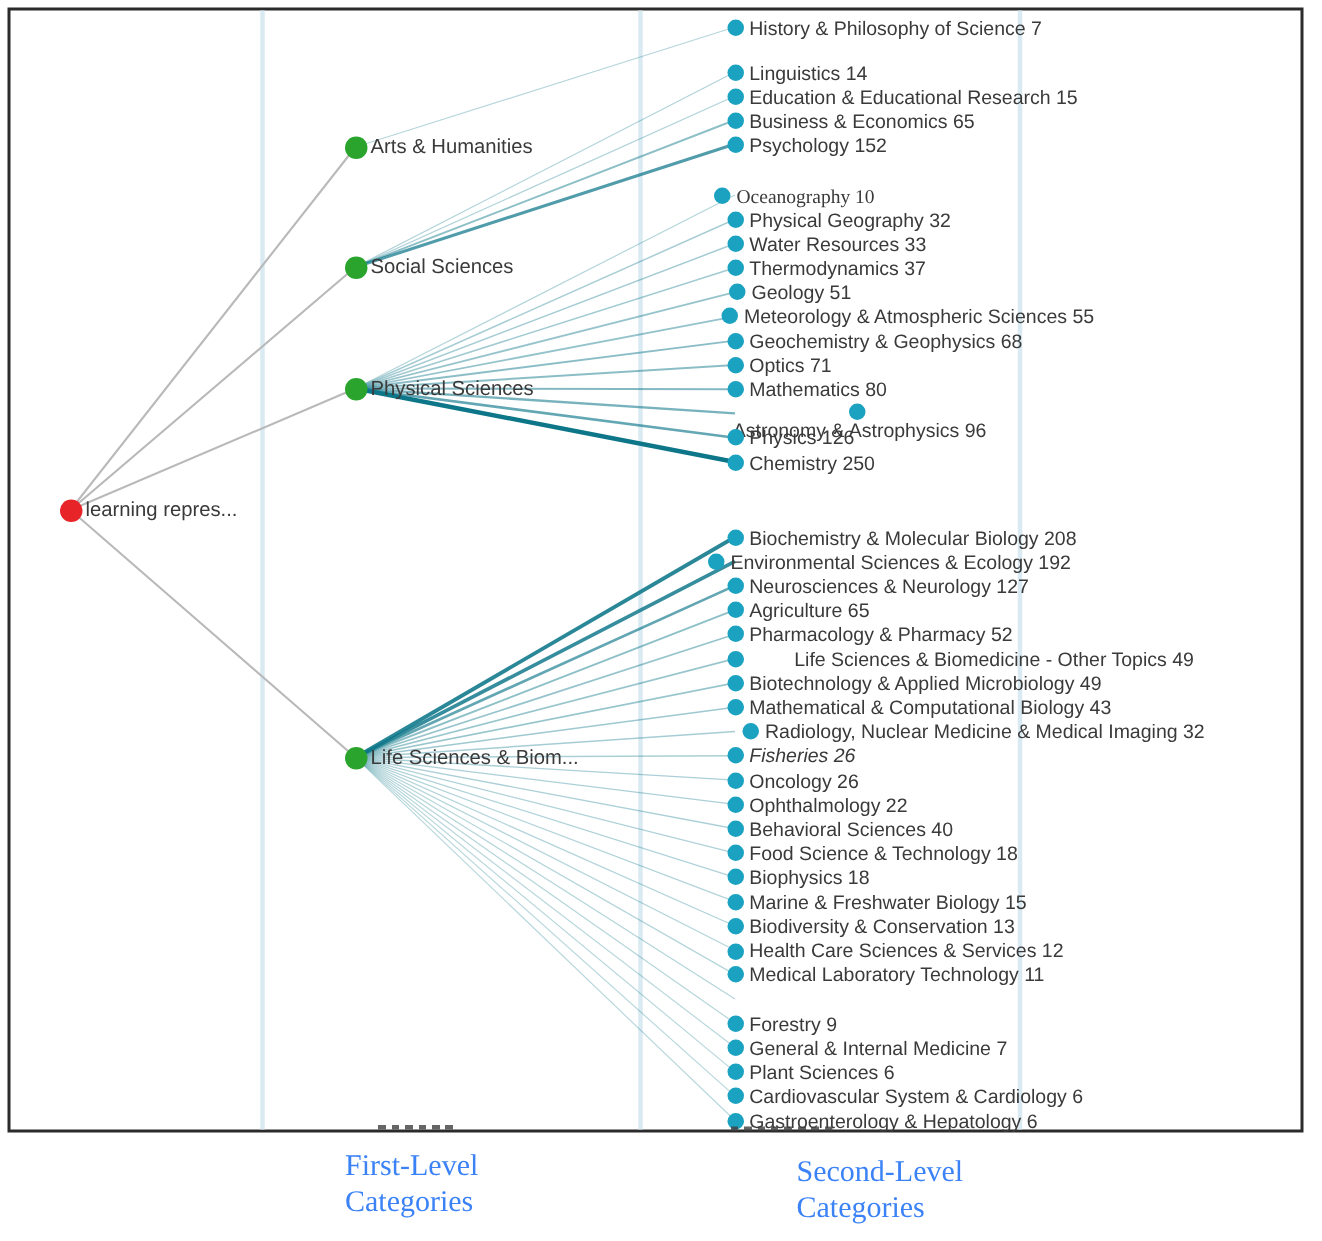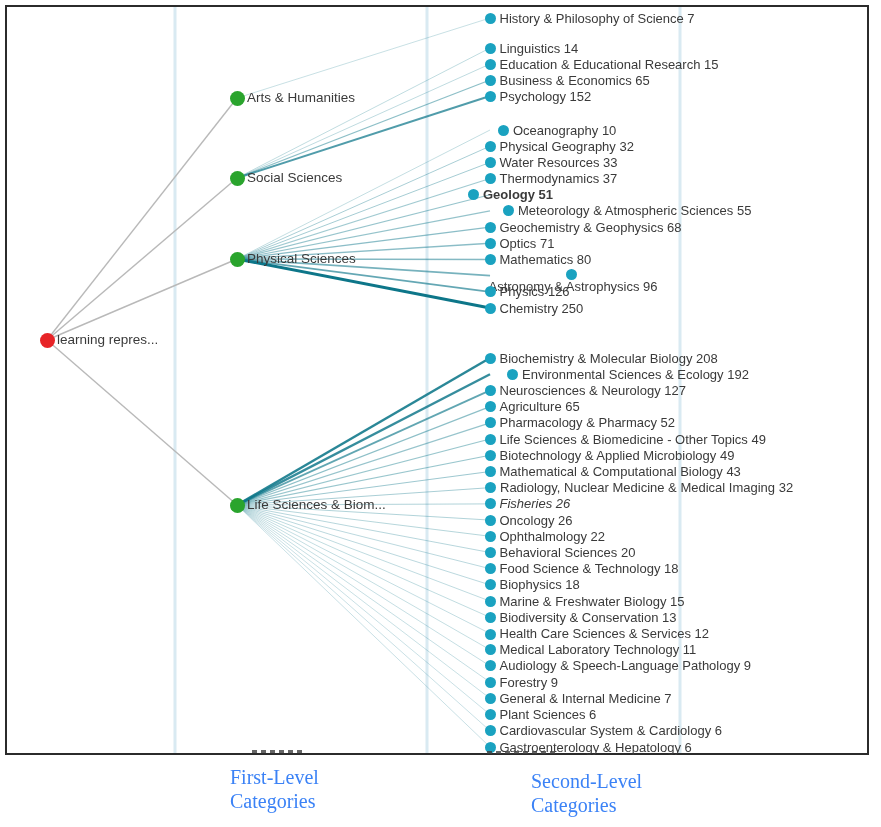--- a/index.html
+++ b/index.html
@@ -137,41 +137,41 @@
       <span class="leaf-label">Education &amp; Educational Research 15</span>
     </div>
     <div class="leaf" style="left: 484.5px; top: 73.5px;">
       <span class="leaf-dot"></span>
       <span class="leaf-label">Business &amp; Economics 65</span>
     </div>
     <div class="leaf" style="left: 484.5px; top: 89.5px;">
       <span class="leaf-dot"></span>
       <span class="leaf-label">Psychology 152</span>
     </div>
-    <div class="leaf" style="left: 498px; top: 123.5px;">
+    <div class="leaf" style="left: 476px; top: 123.5px; font-family: Liberation Serif, serif;">
       <span class="leaf-dot"></span>
       <span class="leaf-label">Oceanography 10</span>
     </div>
     <div class="leaf" style="left: 484.5px; top: 139.682px;">
       <span class="leaf-dot"></span>
       <span class="leaf-label">Physical Geography 32</span>
     </div>
     <div class="leaf" style="left: 484.5px; top: 155.864px;">
       <span class="leaf-dot"></span>
       <span class="leaf-label">Water Resources 33</span>
     </div>
     <div class="leaf" style="left: 484.5px; top: 172.045px;">
       <span class="leaf-dot"></span>
       <span class="leaf-label">Thermodynamics 37</span>
     </div>
-    <div class="leaf" style="left: 468px; top: 188.227px; font-weight: bold;">
+    <div class="leaf" style="left: 486px; top: 188.227px;">
       <span class="leaf-dot"></span>
       <span class="leaf-label">Geology 51</span>
     </div>
-    <div class="leaf" style="left: 503px; top: 204.409px;">
+    <div class="leaf" style="left: 481px; top: 204.409px;">
       <span class="leaf-dot"></span>
       <span class="leaf-label">Meteorology &amp; Atmospheric Sciences 55</span>
     </div>
     <div class="leaf" style="left: 484.5px; top: 220.591px;">
       <span class="leaf-dot"></span>
       <span class="leaf-label">Geochemistry &amp; Geophysics 68</span>
     </div>
     <div class="leaf" style="left: 484.5px; top: 236.773px;">
       <span class="leaf-dot"></span>
       <span class="leaf-label">Optics 71</span>
@@ -189,67 +189,67 @@
       <span class="leaf-label">Physics 126</span>
     </div>
     <div class="leaf" style="left: 484.5px; top: 301.5px;">
       <span class="leaf-dot"></span>
       <span class="leaf-label">Chemistry 250</span>
     </div>
     <div class="leaf" style="left: 484.5px; top: 351.5px;">
       <span class="leaf-dot"></span>
       <span class="leaf-label">Biochemistry &amp; Molecular Biology 208</span>
     </div>
-    <div class="leaf" style="left: 507px; top: 367.708px;">
+    <div class="leaf" style="left: 472px; top: 367.708px;">
       <span class="leaf-dot"></span>
       <span class="leaf-label">Environmental Sciences &amp; Ecology 192</span>
     </div>
     <div class="leaf" style="left: 484.5px; top: 383.917px;">
       <span class="leaf-dot"></span>
       <span class="leaf-label">Neurosciences &amp; Neurology 127</span>
     </div>
     <div class="leaf" style="left: 484.5px; top: 400.125px;">
       <span class="leaf-dot"></span>
       <span class="leaf-label">Agriculture 65</span>
     </div>
     <div class="leaf" style="left: 484.5px; top: 416.333px;">
       <span class="leaf-dot"></span>
       <span class="leaf-label">Pharmacology &amp; Pharmacy 52</span>
     </div>
-    <div class="leaf" style="left: 484.5px; top: 432.542px;">
+    <div class="leaf" style="left: 484.5px; top: 432.542px; gap: 30px;">
       <span class="leaf-dot"></span>
       <span class="leaf-label">Life Sciences &amp; Biomedicine - Other Topics 49</span>
     </div>
     <div class="leaf" style="left: 484.5px; top: 448.75px;">
       <span class="leaf-dot"></span>
       <span class="leaf-label">Biotechnology &amp; Applied Microbiology 49</span>
     </div>
     <div class="leaf" style="left: 484.5px; top: 464.958px;">
       <span class="leaf-dot"></span>
       <span class="leaf-label">Mathematical &amp; Computational Biology 43</span>
     </div>
-    <div class="leaf" style="left: 485px; top: 481.167px;">
+    <div class="leaf" style="left: 495px; top: 481.167px;">
       <span class="leaf-dot"></span>
       <span class="leaf-label">Radiology, Nuclear Medicine &amp; Medical Imaging 32</span>
     </div>
     <div class="leaf" style="left: 484.5px; top: 497.375px; font-style: italic;">
       <span class="leaf-dot"></span>
       <span class="leaf-label">Fisheries 26</span>
     </div>
     <div class="leaf" style="left: 484.5px; top: 513.583px;">
       <span class="leaf-dot"></span>
       <span class="leaf-label">Oncology 26</span>
     </div>
     <div class="leaf" style="left: 484.5px; top: 529.792px;">
       <span class="leaf-dot"></span>
       <span class="leaf-label">Ophthalmology 22</span>
     </div>
     <div class="leaf" style="left: 484.5px; top: 546px;">
       <span class="leaf-dot"></span>
-      <span class="leaf-label">Behavioral Sciences 20</span>
+      <span class="leaf-label">Behavioral Sciences 40</span>
     </div>
     <div class="leaf" style="left: 484.5px; top: 562.208px;">
       <span class="leaf-dot"></span>
       <span class="leaf-label">Food Science &amp; Technology 18</span>
     </div>
     <div class="leaf" style="left: 484.5px; top: 578.417px;">
       <span class="leaf-dot"></span>
       <span class="leaf-label">Biophysics 18</span>
     </div>
     <div class="leaf" style="left: 484.5px; top: 594.625px;">
@@ -260,24 +260,20 @@
       <span class="leaf-dot"></span>
       <span class="leaf-label">Biodiversity &amp; Conservation 13</span>
     </div>
     <div class="leaf" style="left: 484.5px; top: 627.042px; align-items: flex-end;">
       <span class="leaf-dot"></span>
       <span class="leaf-label">Health Care Sciences &amp; Services 12</span>
     </div>
     <div class="leaf" style="left: 484.5px; top: 643.25px;">
       <span class="leaf-dot"></span>
       <span class="leaf-label">Medical Laboratory Technology 11</span>
-    </div>
-    <div class="leaf" style="left: 484.5px; top: 659.458px;">
-      <span class="leaf-dot"></span>
-      <span class="leaf-label">Audiology &amp; Speech-Language Pathology 9</span>
     </div>
     <div class="leaf" style="left: 484.5px; top: 675.667px;">
       <span class="leaf-dot"></span>
       <span class="leaf-label">Forestry 9</span>
     </div>
     <div class="leaf" style="left: 484.5px; top: 691.875px;">
       <span class="leaf-dot"></span>
       <span class="leaf-label">General &amp; Internal Medicine 7</span>
     </div>
     <div class="leaf" style="left: 484.5px; top: 708.083px;">

